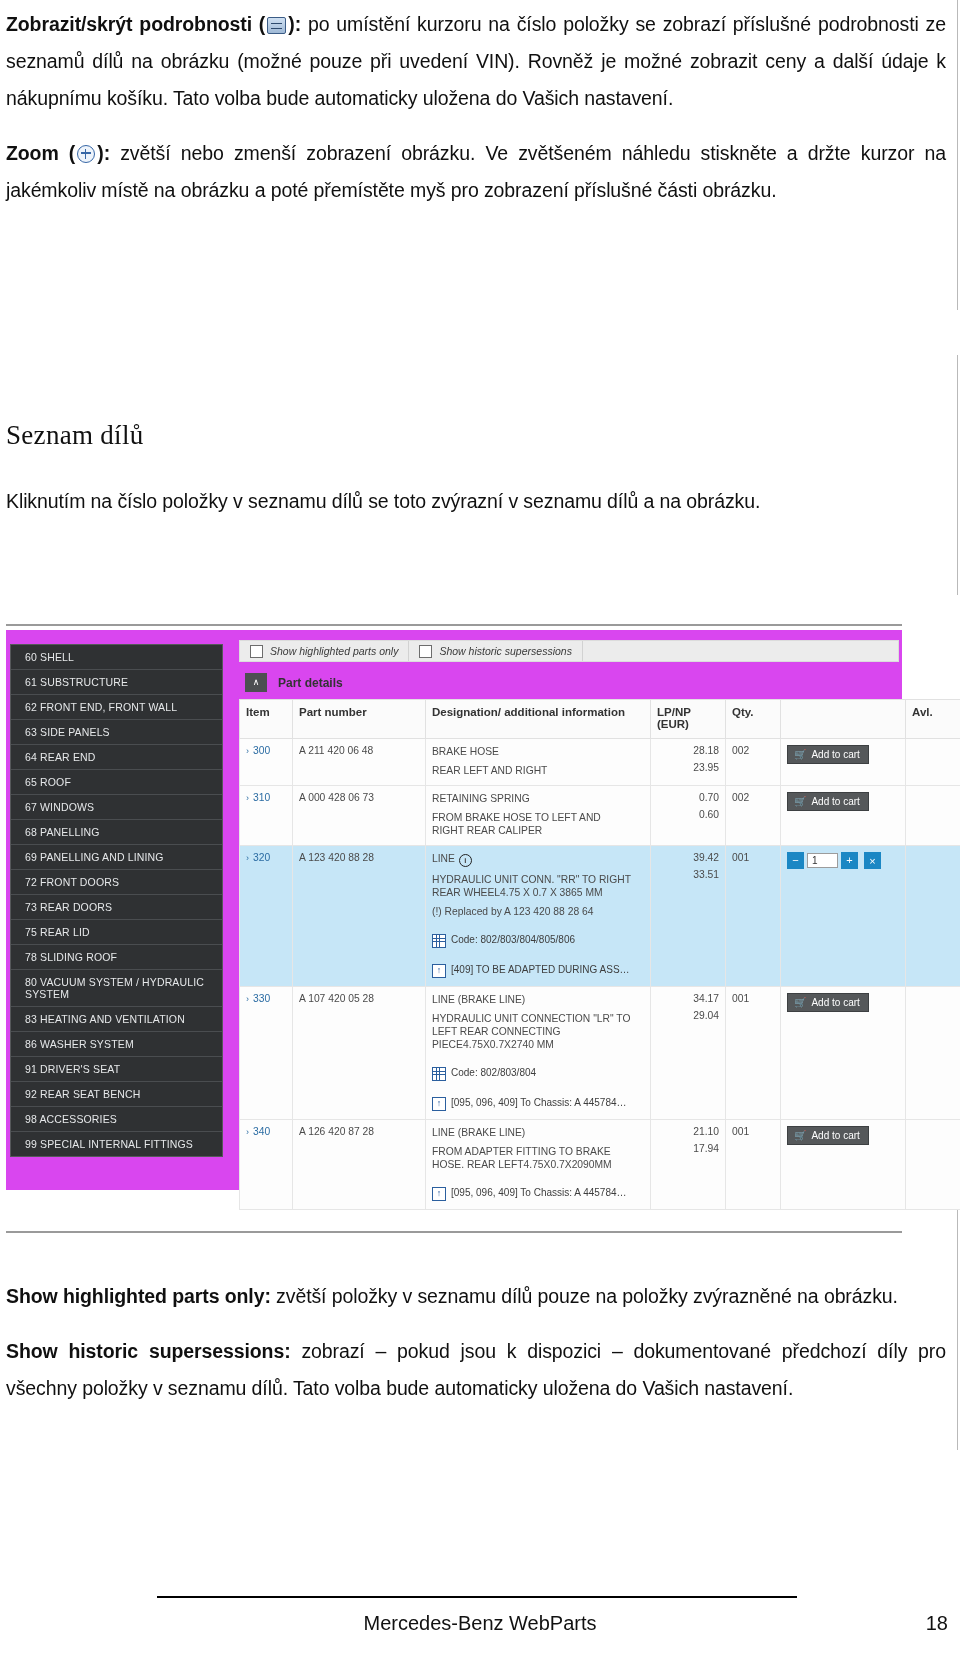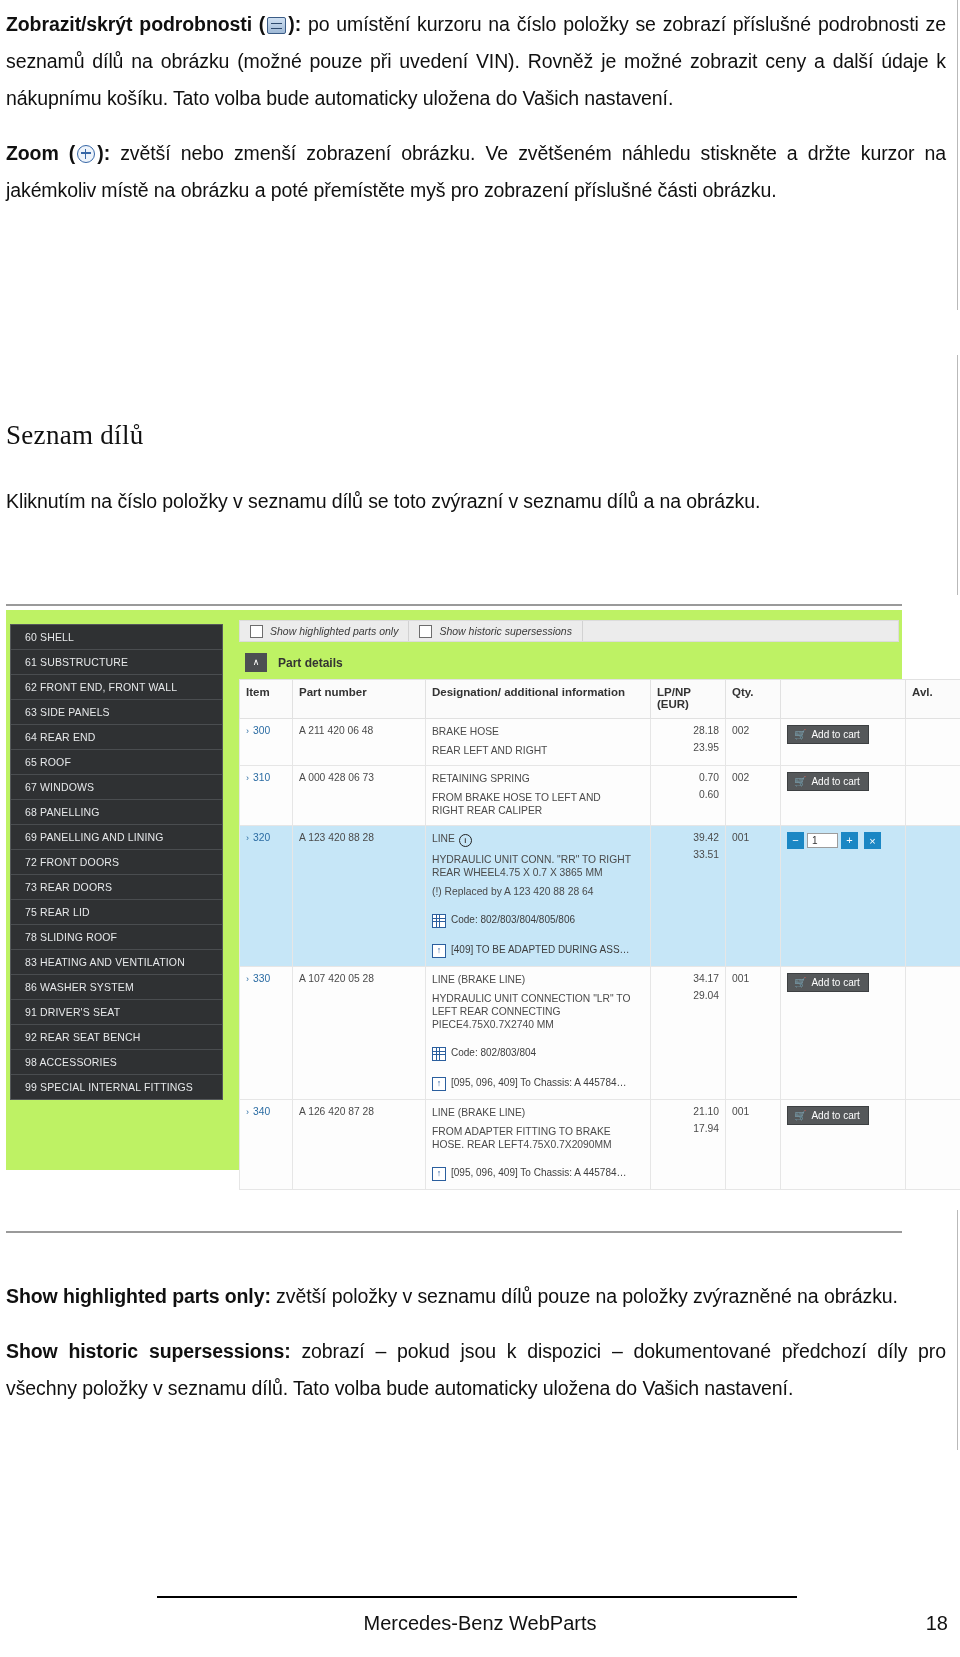--- a/index.html
+++ b/index.html
@@ -44,22 +44,22 @@
   .ic-zoom:after{top:3px;bottom:3px;left:6.3px;width:1.6px;}
 
   h2.heading{
     font-family:"Liberation Serif", serif;
     font-weight:normal;font-size:27px;margin:0;padding:0;color:#111;
     letter-spacing:0.3px;
   }
 
   
   .shot{
-    position:absolute;left:6px;top:610px;width:896px;height:560px;
-    background:#bef264;font-family:"Liberation Sans", sans-serif;
+    position:absolute;left:6px;top:630px;width:896px;height:560px;
+    background:#d946ef;font-family:"Liberation Sans", sans-serif;
   }
   .shot-rule{
     position:absolute;left:0;top:-6px;width:896px;height:2px;background:#9a9a9a;
   }
 
   
   .side{
     position:absolute;left:4px;top:14px;width:213px;
     background:#2f3133;border:1px solid #55585a;
     box-sizing:border-box;
@@ -224,20 +224,21 @@
       <div class="side-item">63 SIDE PANELS</div>
       <div class="side-item">64 REAR END</div>
       <div class="side-item">65 ROOF</div>
       <div class="side-item">67 WINDOWS</div>
       <div class="side-item">68 PANELLING</div>
       <div class="side-item">69 PANELLING AND LINING</div>
       <div class="side-item">72 FRONT DOORS</div>
       <div class="side-item">73 REAR DOORS</div>
       <div class="side-item">75 REAR LID</div>
       <div class="side-item">78 SLIDING ROOF</div>
+      <div class="side-item">80 VACUUM SYSTEM / HYDRAULIC SYSTEM</div>
       <div class="side-item">83 HEATING AND VENTILATION</div>
       <div class="side-item">86 WASHER SYSTEM</div>
       <div class="side-item">91 DRIVER'S SEAT</div>
       <div class="side-item">92 REAR SEAT BENCH</div>
       <div class="side-item">98 ACCESSORIES</div>
       <div class="side-item">99 SPECIAL INTERNAL FITTINGS</div>
     </div>
 
     <div class="pane">
 

